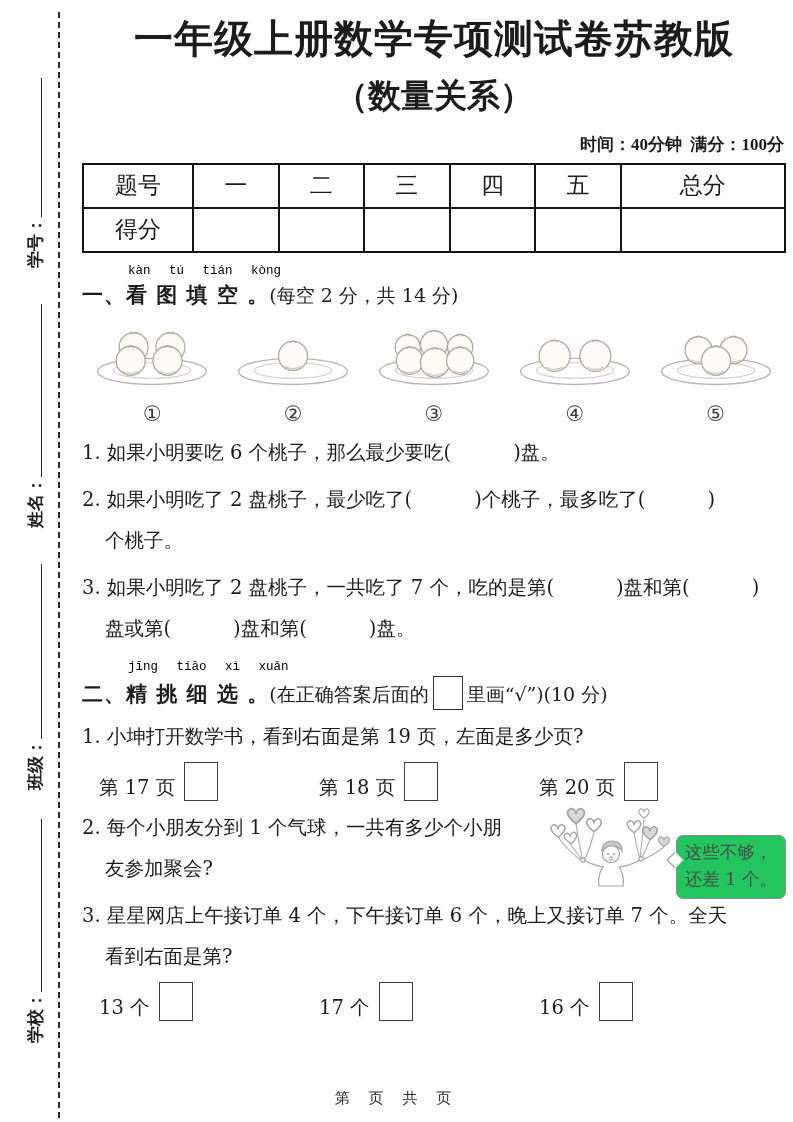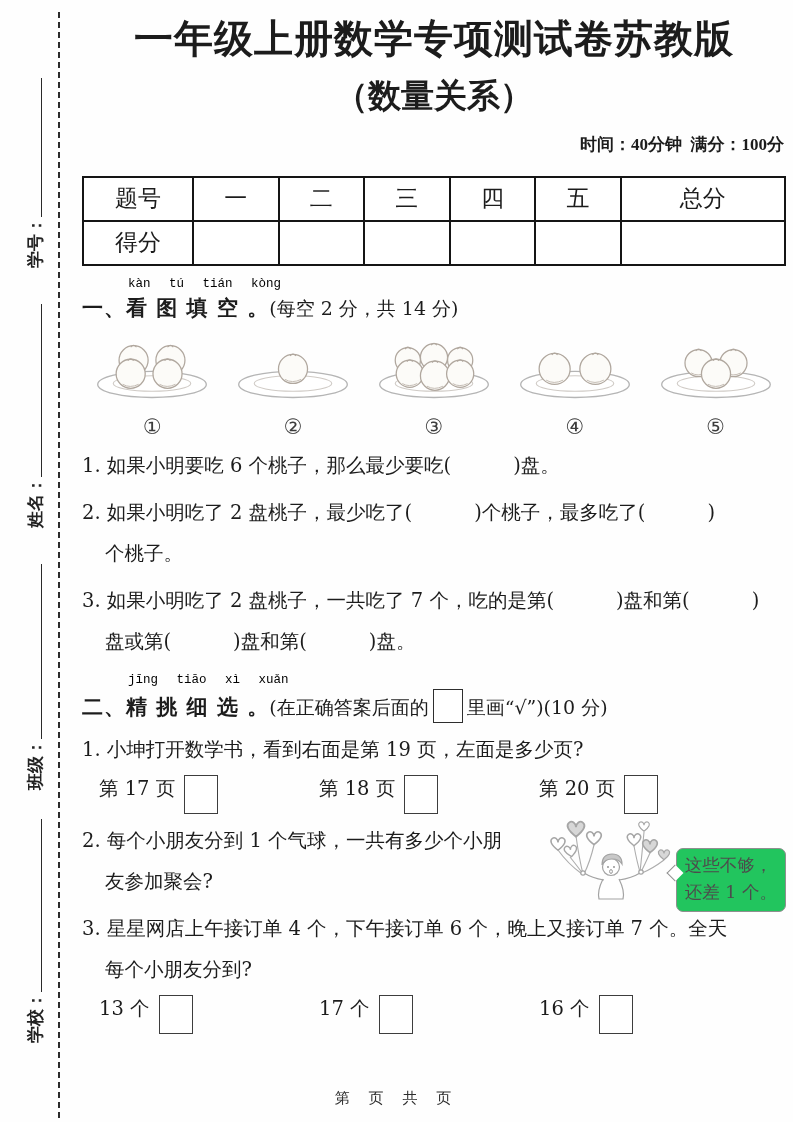--- a/index.html
+++ b/index.html
@@ -27,21 +27,21 @@
   
   .content { position:absolute; left:82px; top:20px; width:704px; }
 
   .title { text-align:center; font-family:Liberation Mono, monospace;
     font-weight:bold; font-size:39px; letter-spacing:1px; line-height:1.15; }
   .subtitle { text-align:center; font-family:"Liberation Sans","DejaVu Sans",sans-serif;
     font-weight:bold; font-size:33px; margin-top:9px; }
   .meta { text-align:right; font-family:Liberation Serif, serif;
     font-weight:bold; font-size:17px; margin-top:14px; padding-right:2px; white-space:pre-wrap; }
 
-  table.score { width:100%; border-collapse:collapse; margin-top:20px; }
+  table.score { width:100%; border-collapse:collapse; margin-top:7px; }
   table.score td { border:2px solid #151515; text-align:center;
     font-size:23px; height:44px; background:#fff; }
   table.score td.lab { width:110px; }
   table.score tr.r2 td { height:44px; }
 
   
   .sec { margin-top:11px; }
   .pinyin { font-family:Liberation Mono, monospace;
     font-size:12.5px; color:#000000; word-spacing:11px; margin-left:46px; line-height:14px; }
   .sec-line { font-size:21px; line-height:30px; margin-top:2px; }
@@ -55,21 +55,21 @@
   .plate-fig { flex:1; display:flex; flex-direction:column; align-items:center; }
   .plate-num { margin-top:14px; font-family:"DejaVu Sans",sans-serif;
     font-size:21px; color:#3c3c3c; }
 
   
   .qblock { margin-top:6px; }
   .q-line { font-size:19.5px; line-height:41px; white-space:pre-wrap; }
   .q-cont { padding-left:23px; }
 
   .options { display:flex; align-items:center; padding-left:17px; margin:5px 0 4px; }
-  .option { display:flex; align-items:flex-start; flex:0 0 220px;
+  .option { display:flex; align-items:flex-end; flex:0 0 220px;
     font-size:19.5px; white-space:pre-wrap; }
   .option:last-child { flex:0 0 auto; }
   .checkbox { display:inline-block; width:34px; height:39px;
     border:1.6px solid #3d3d3d; margin-left:9px; background:#fff; }
 
   
   .q2wrap { position:relative; }
   .illus { position:absolute; right:-2px; top:-8px; width:246px; height:110px; }
   .balloon-svg { position:absolute; left:0; top:0; }
   .bubble { position:absolute; right:2px; top:36px; background:#22c55e;
@@ -303,21 +303,21 @@
           <div class="bubble-tail"></div>
           <div>这些不够，</div>
           <div>还差 1 个。</div>
         </div>
       </div>
 
     </div>
 
     <div class="qblock">
       <div class="q-line">3. 星星网店上午接订单 4 个，下午接订单 6 个，晚上又接订单 7 个。全天</div>
-      <div class="q-line q-cont">每个小朋友分到?</div>
+      <div class="q-line q-cont">看到右面是第?</div>
       <div class="options">
         <span class="option"><span>13 个</span><span class="checkbox"></span></span>
         <span class="option"><span>17 个</span><span class="checkbox"></span></span>
         <span class="option"><span>16 个</span><span class="checkbox"></span></span>
       </div>
     </div>
 
   </div>
 
   <div class="footer">第 页 共 页</div>

